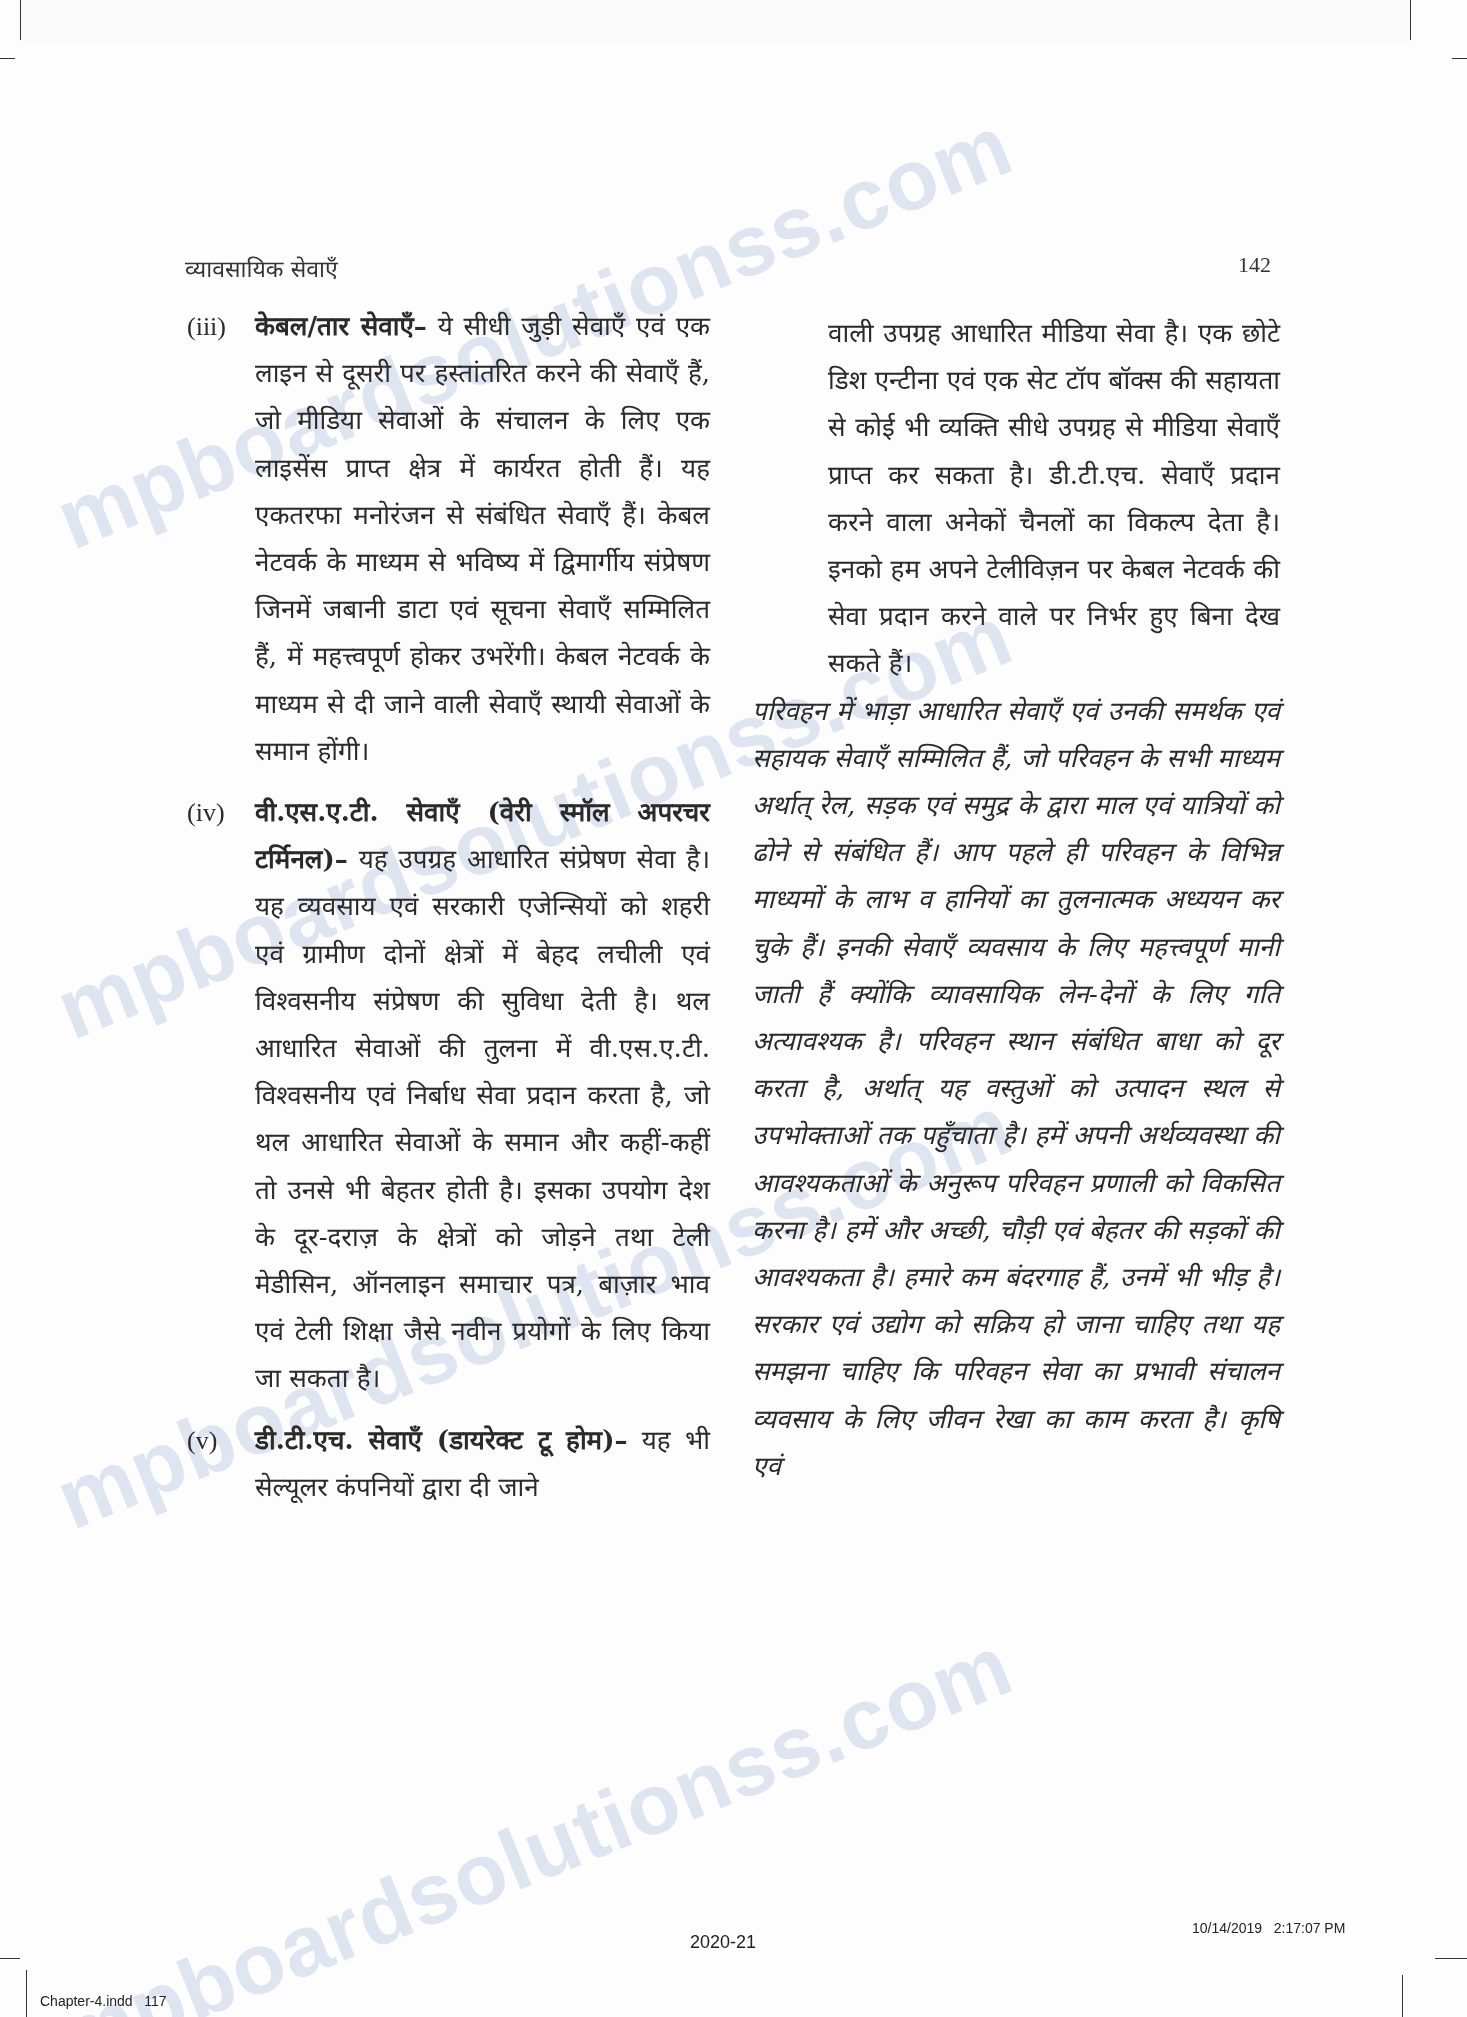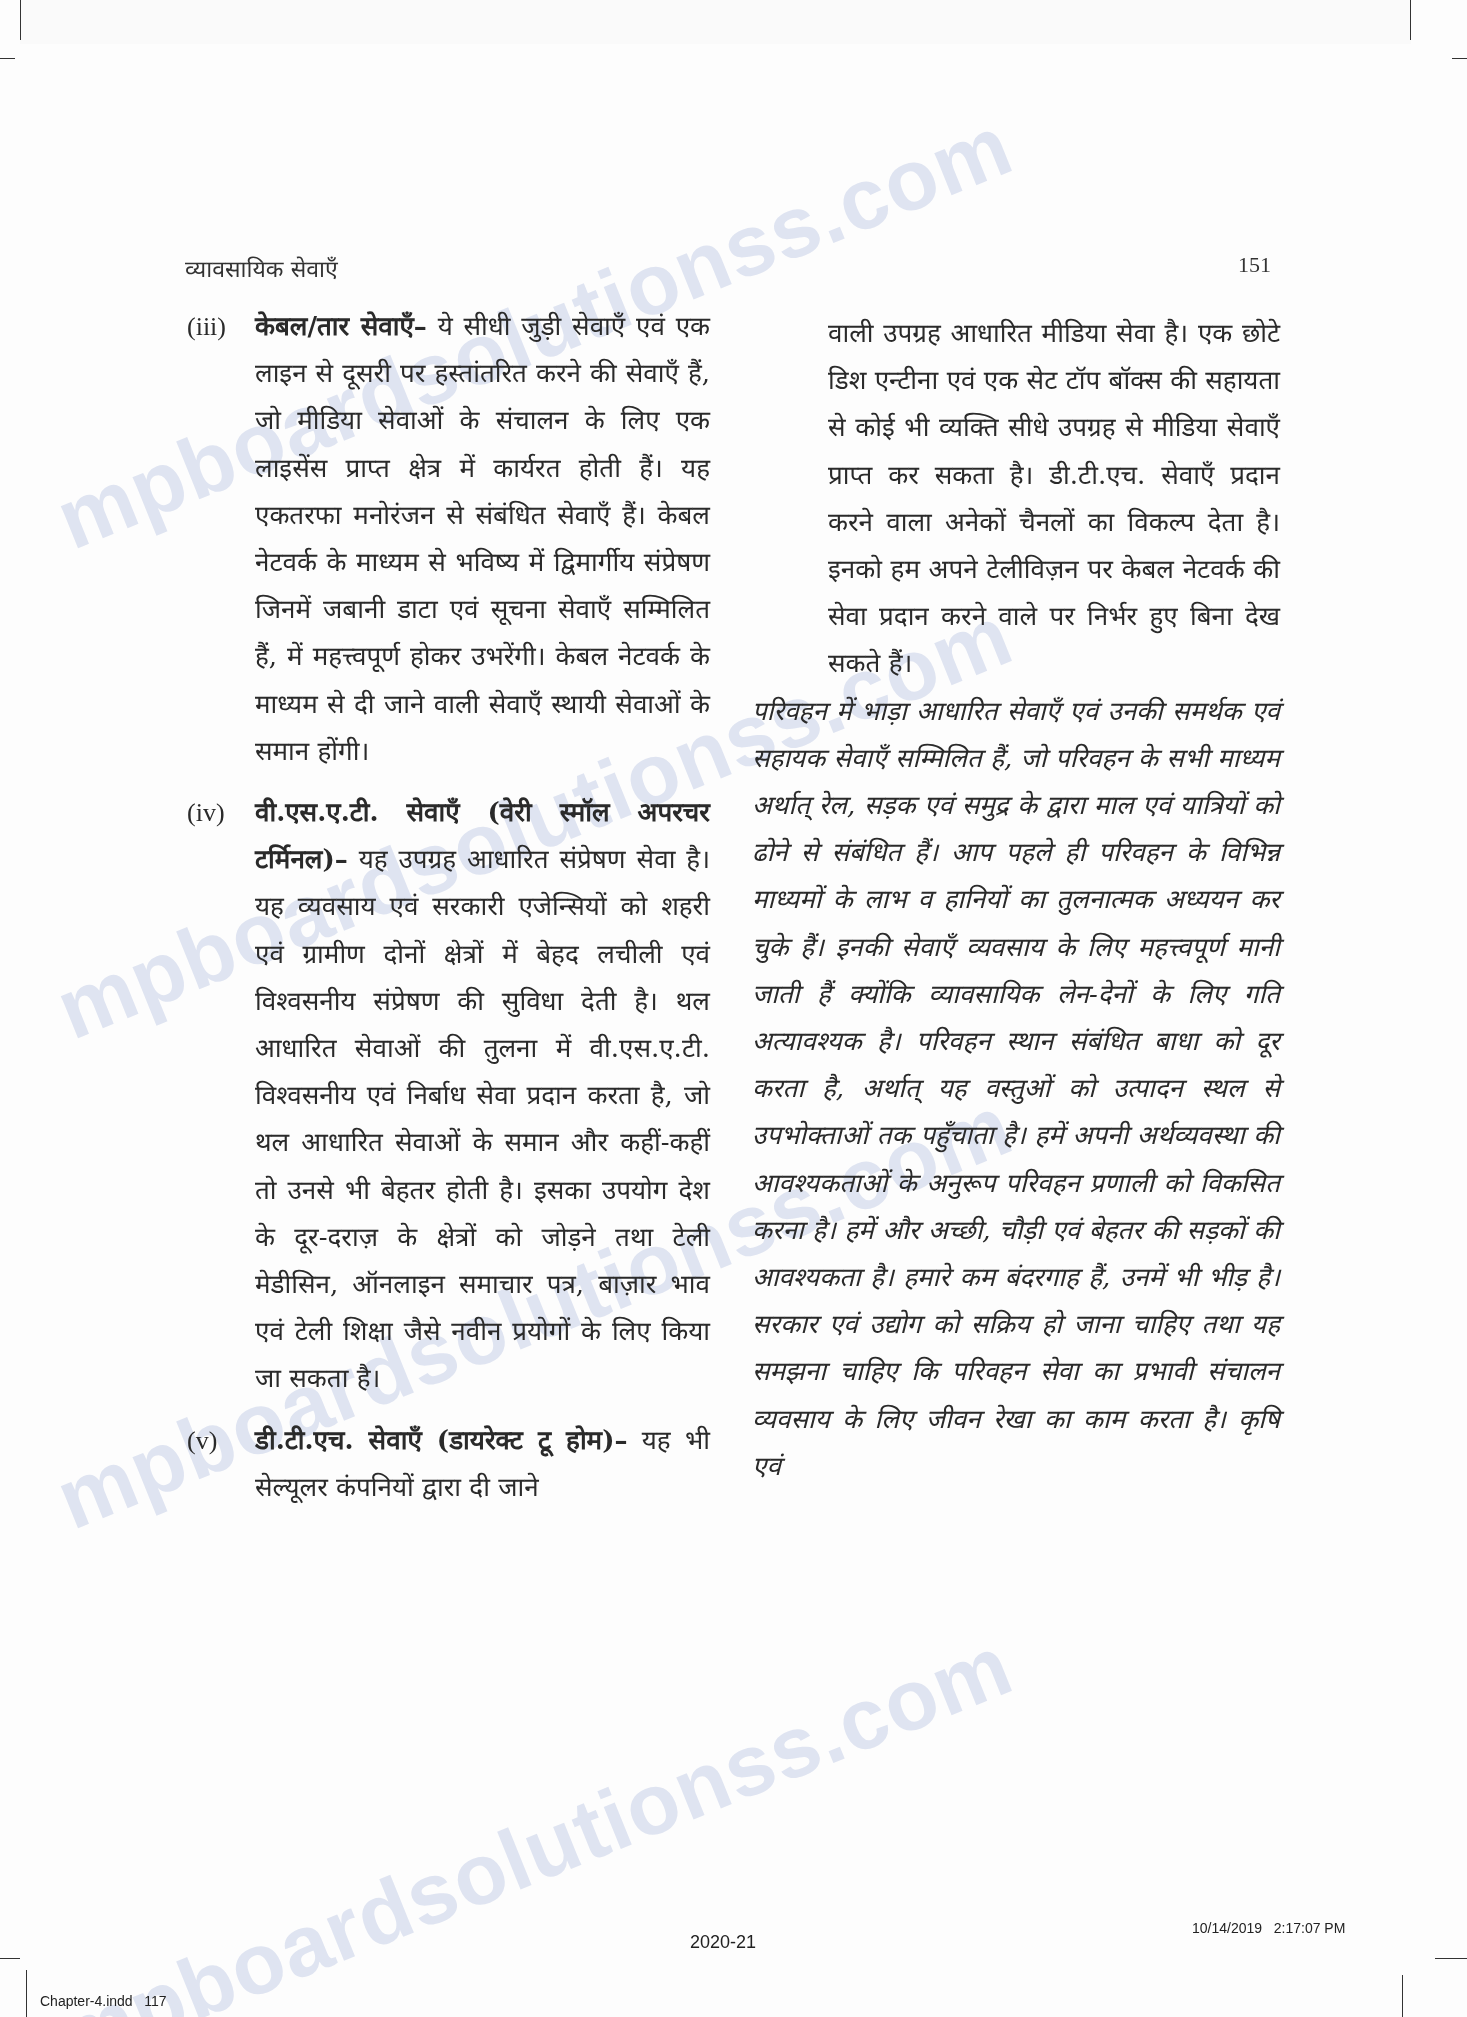--- a/index.html
+++ b/index.html
@@ -47,21 +47,21 @@
 <div class="crop" style="left:26px;top:1970px;width:1px;height:47px;"></div>
 <div class="crop" style="left:1435px;top:1958px;width:32px;height:1px;"></div>
 <div class="crop" style="left:1402px;top:1975px;width:1px;height:42px;"></div>
 
 <div class="watermark" style="left:80px;top:470px;transform:rotate(-22deg);">mpboardsolutionss.com</div>
 <div class="watermark" style="left:80px;top:960px;transform:rotate(-22deg);">mpboardsolutionss.com</div>
 <div class="watermark" style="left:80px;top:1450px;transform:rotate(-22deg);">mpboardsolutionss.com</div>
 <div class="watermark" style="left:80px;top:1990px;transform:rotate(-22deg);">mpboardsolutionss.com</div>
 
 <div class="running-head">व्यावसायिक सेवाएँ</div>
-<div class="page-num">151</div>
+<div class="page-num">142</div>
 
 <div class="col col-left">
   <div class="item">
     <span class="item-label">(iii)</span>
     <p class="para"><b class="item-title">केबल/तार सेवाएँ–</b><span> ये सीधी जुड़ी सेवाएँ एवं एक लाइन से दूसरी पर हस्तांतरित करने की सेवाएँ हैं, जो मीडिया सेवाओं के संचालन के लिए एक लाइसेंस प्राप्त क्षेत्र में कार्यरत होती हैं। यह एकतरफा मनोरंजन से संबंधित सेवाएँ हैं। केबल नेटवर्क के माध्यम से भविष्य में द्विमार्गीय संप्रेषण जिनमें जबानी डाटा एवं सूचना सेवाएँ सम्मिलित हैं, में महत्त्वपूर्ण होकर उभरेंगी। केबल नेटवर्क के माध्यम से दी जाने वाली सेवाएँ स्थायी सेवाओं के समान होंगी।</span></p>
   </div>
   <div class="item">
     <span class="item-label">(iv)</span>
     <p class="para"><b class="item-title">वी.एस.ए.टी. सेवाएँ (वेरी स्मॉल अपरचर टर्मिनल)–</b><span> यह उपग्रह आधारित संप्रेषण सेवा है। यह व्यवसाय एवं सरकारी एजेन्सियों को शहरी एवं ग्रामीण दोनों क्षेत्रों में बेहद लचीली एवं विश्वसनीय संप्रेषण की सुविधा देती है। थल आधारित सेवाओं की तुलना में वी.एस.ए.टी. विश्वसनीय एवं निर्बाध सेवा प्रदान करता है, जो थल आधारित सेवाओं के समान और कहीं-कहीं तो उनसे भी बेहतर होती है। इसका उपयोग देश के दूर-दराज़ के क्षेत्रों को जोड़ने तथा टेली मेडीसिन, ऑनलाइन समाचार पत्र, बाज़ार भाव एवं टेली शिक्षा जैसे नवीन प्रयोगों के लिए किया जा सकता है।</span></p>
   </div>

